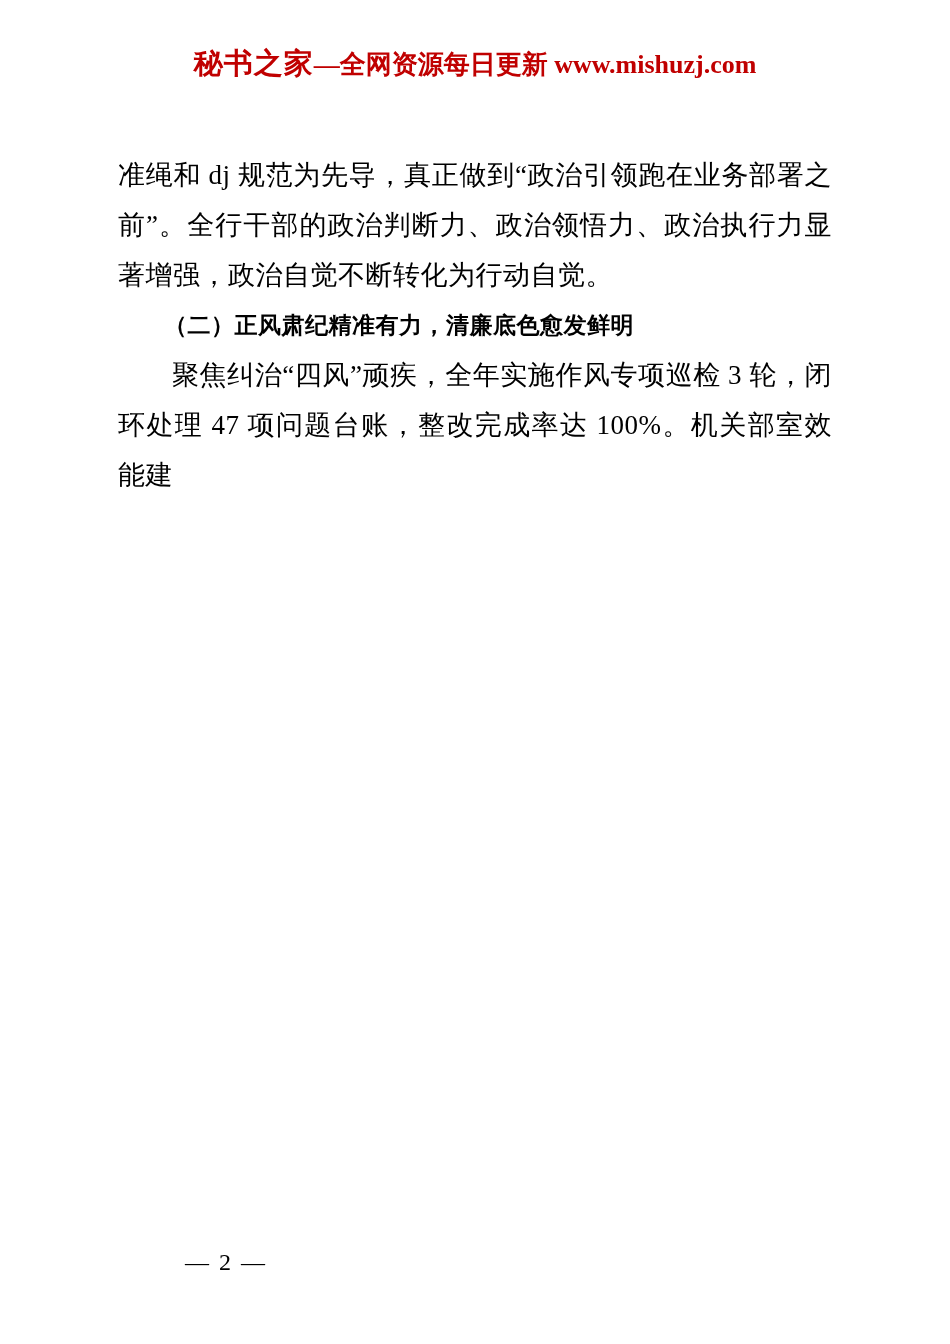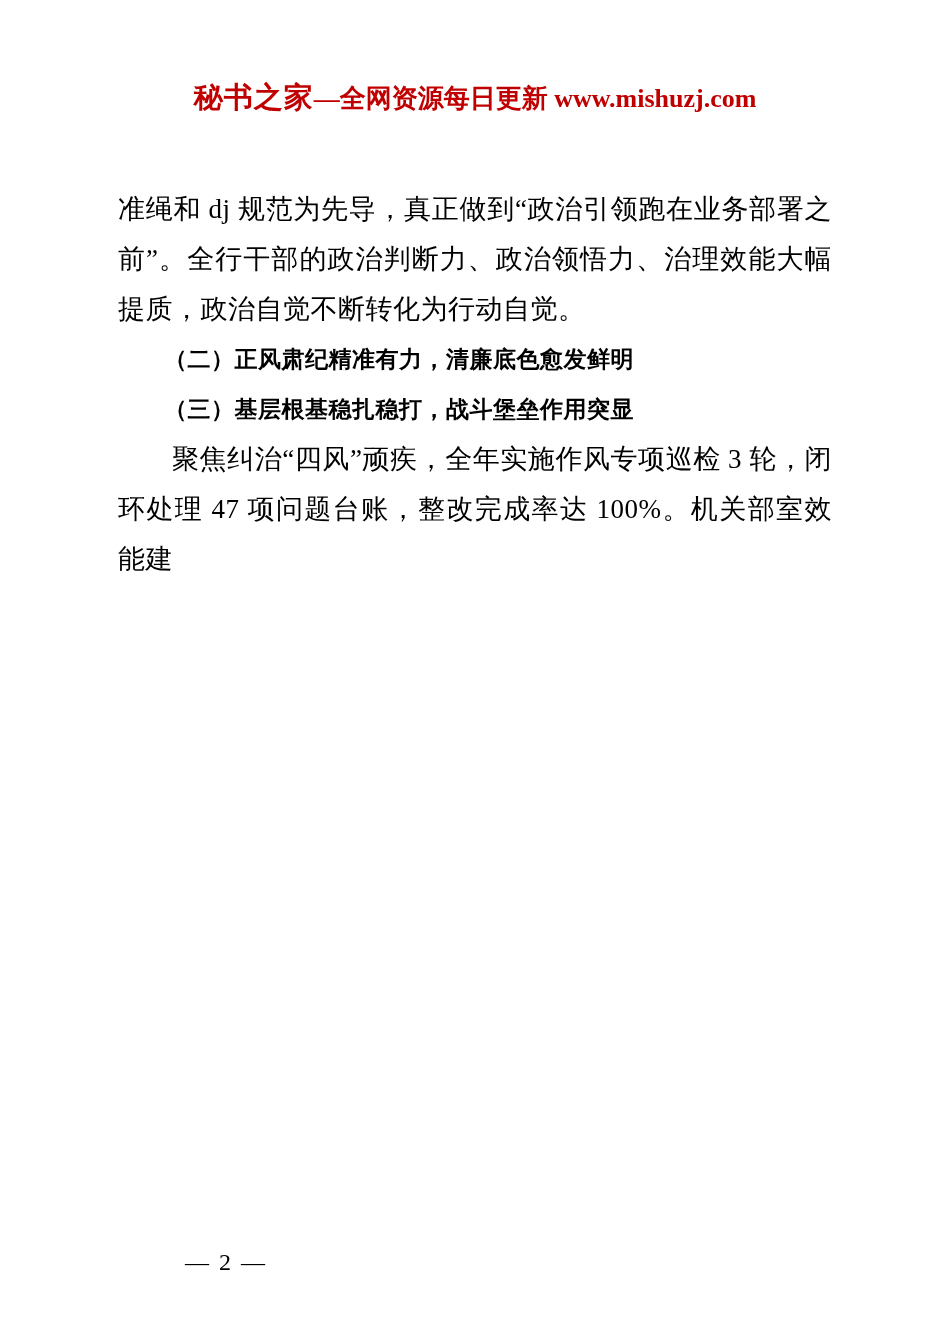--- a/index.html
+++ b/index.html
@@ -5,21 +5,21 @@
   * { margin: 0; padding: 0; box-sizing: border-box; }
   html, body { background: #e9e9e9; }
   body { font-family: "Liberation Serif", "DejaVu Serif", serif; }
 
   .page {
     position: relative;
     width: 950px;
     height: 1344px;
     margin: 0 auto;
     background: #ffffff;
-    padding: 78px 118px 0 118px;
+    padding: 44px 118px 0 118px;
     overflow: hidden;
   }
 
   .header {
     text-align: center;
     color: #c00000;
     font-weight: bold;
     margin-bottom: 66px;
     white-space: nowrap;
   }
@@ -60,26 +60,25 @@
 </head>
 <body>
 
 <div class="page">
 
   <div class="header">
     <span class="site-name">秘书之家</span><span class="tagline">—全网资源每日更新 www.mishuzj.com</span>
   </div>
 
   <div class="content">
-    <p class="para no-indent">准绳和 dj 规范为先导，真正做到“政治引领跑在业务部署之前”。全行干部的政治判断力、政治领悟力、治理效能大幅提质，政治自觉不断转化为行动自觉。</p>
+    <p class="para no-indent">准绳和 dj 规范为先导，真正做到“政治引领跑在业务部署之前”。全行干部的政治判断力、政治领悟力、政治执行力显著增强，政治自觉不断转化为行动自觉。</p>
 
     <p class="para heading">（二）正风肃纪精准有力，清廉底色愈发鲜明</p>
 
 
-    <p class="para heading">（三）基层根基稳扎稳打，战斗堡垒作用突显</p>
 
 
 
     <p class="para">聚焦纠治“四风”顽疾，全年实施作风专项巡检 3 轮，闭环处理 47 项问题台账，整改完成率达 100%。机关部室效能建</p>
   </div>
 
   <div class="footer">
     <span>— 2 —</span>
   </div>
 

